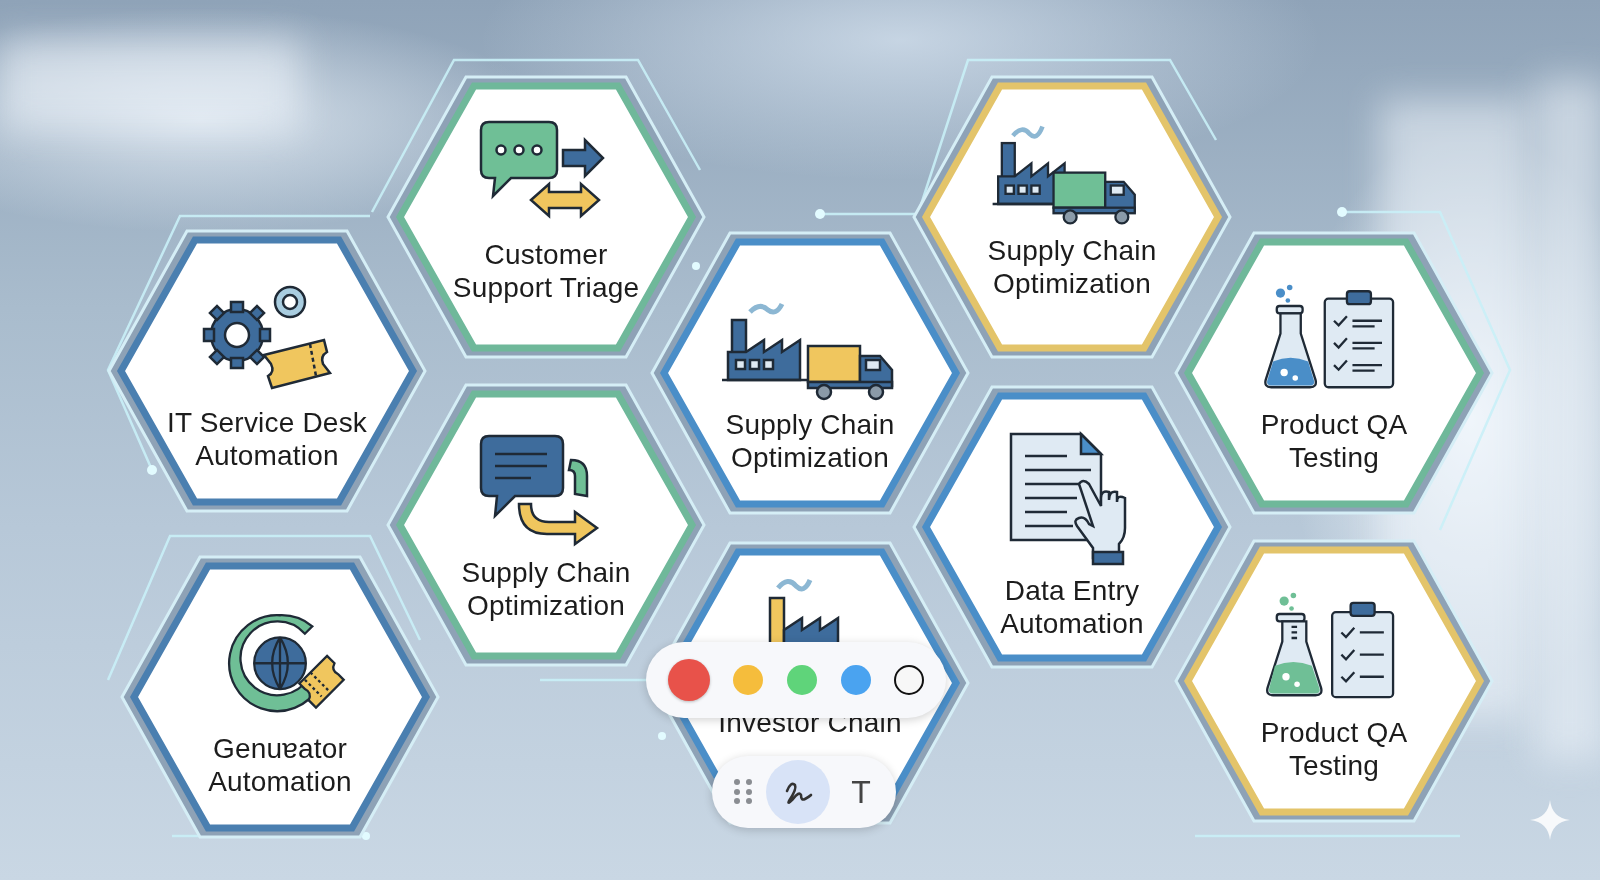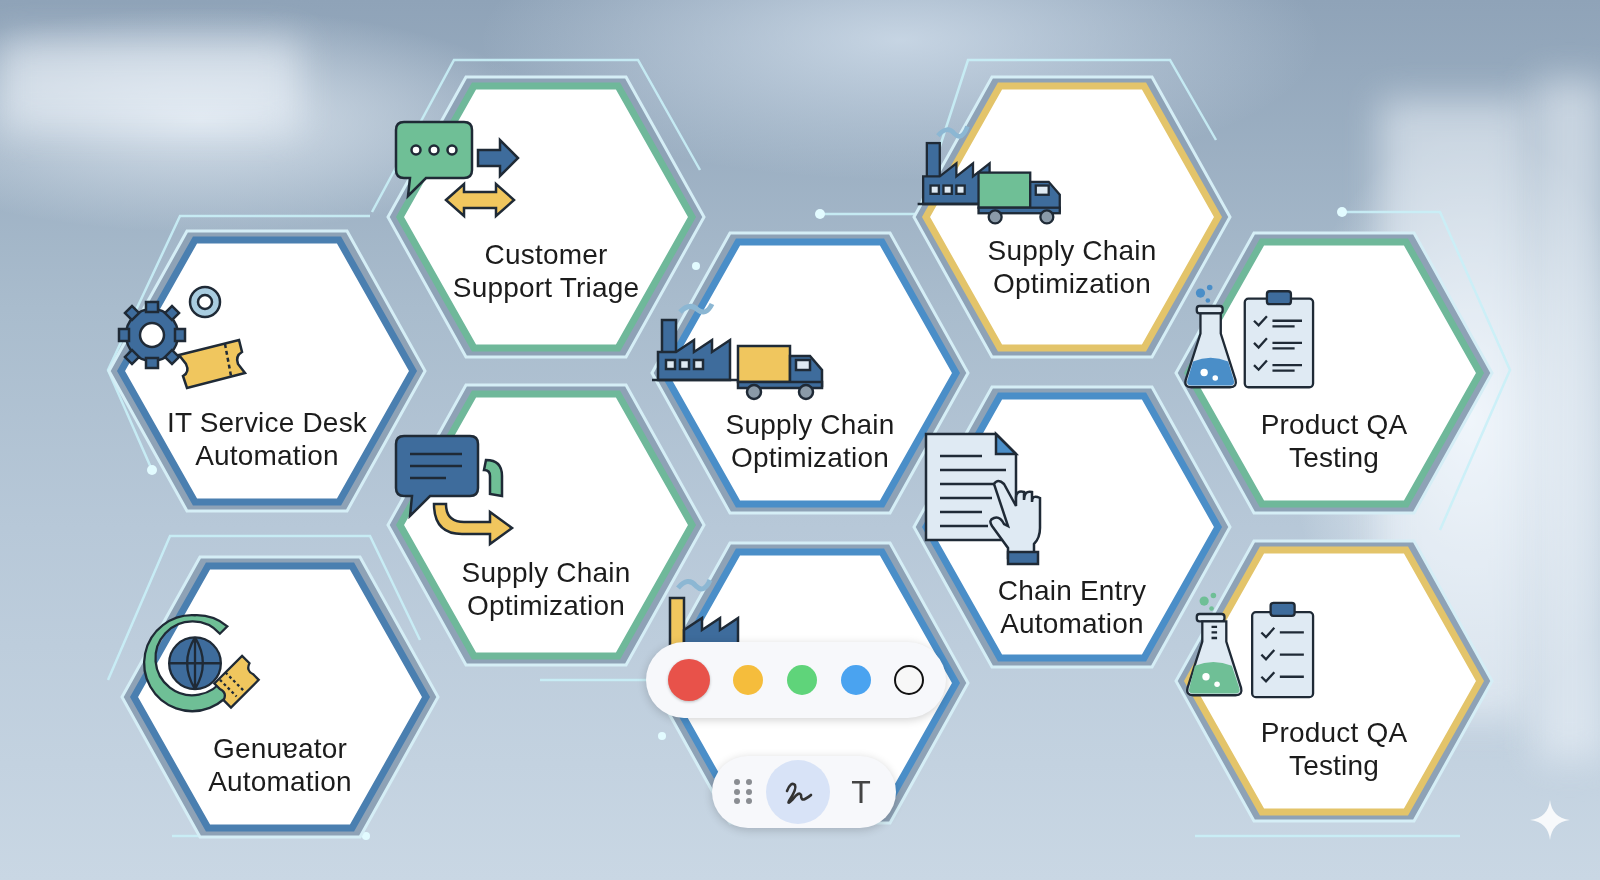--- a/index.html
+++ b/index.html
@@ -10,21 +10,21 @@
       radial-gradient(ellipse 260px 420px at 1470px 420px, rgba(245,250,255,0.9), rgba(245,250,255,0) 70%),
       radial-gradient(ellipse 500px 160px at 200px 120px, rgba(230,238,246,0.8), rgba(230,238,246,0) 70%),
       radial-gradient(ellipse 600px 200px at 900px 40px, rgba(220,232,244,0.7), rgba(220,232,244,0) 70%),
       linear-gradient(180deg, #8fa3b8 0%, #a9bccd 35%, #b7c8d8 60%, #c9d7e4 100%);
   }
   .bg-pillar { position:absolute; background:rgba(240,246,252,0.55); filter:blur(18px); }
   .hex-wrap { position:absolute; }
   .hex-wrap svg.frame { position:absolute; left:0; top:0; }
   .hex-content {
     position:absolute; left:0; top:0; width:100%; height:100%;
-    display:flex; flex-direction:column; justify-content:center;
+    display:flex; flex-direction:column; align-items:center; justify-content:center;
   }
   .hex-icon { width:150px; height:120px; margin-top:10px; }
   .hex-label {
     font-family:"Liberation Sans", sans-serif;
     font-size:28px; line-height:33px; text-align:center; color:#1c1c1c;
     margin-top:6px; white-space:pre-line; letter-spacing:0.2px;
   }
   .circuit { position:absolute; left:0; top:0; pointer-events:none; }
 
   .palette {
@@ -243,21 +243,21 @@
   <div class="hex-content" style="justify-content:flex-start;padding-top:36px;box-sizing:border-box;">
     <svg class="hex-icon" viewBox="0 0 150 140" style="height:140px">
       <g stroke="#1f2a36" stroke-width="2.5">
         <path d="M14 6 H84 L104 26 V112 H14 Z" fill="#dfeaf3"></path>
         <path d="M84 6 V26 H104 Z" fill="#4a8ec8"></path>
         <path d="M28 28 H70 M28 42 H94 M28 56 H86 M28 70 H80 M28 84 H70 M28 98 H76"></path>
         <path d="M82 56 Q86 50 92 56 L104 78 V70 Q104 62 112 64 V72 Q112 62 120 64 V74 Q120 66 128 70 V100 Q128 110 122 116 V130 H96 V120 L80 98 Q76 92 82 90 Q88 88 92 96 L96 98 Z" fill="#dfeaf3"></path>
         <rect x="96" y="124" width="30" height="12" fill="#3e6c9c"></rect>
       </g>
     </svg>
-    <div class="hex-label">Chain Entry
+    <div class="hex-label">Data Entry
 Automation</div>
   </div>
 </div>
 
 <div class="hex-wrap" style="left:120px;top:552px;width:320px;height:290px;">
   <svg class="frame" width="320" height="290">
     <polygon points="80,5 240,5 318,145 240,285 80,285 2,145" fill="#8ea2b6" stroke="#d5eef6" stroke-width="3"></polygon>
     <polygon points="88,14 232,14 306,145 232,276 88,276 14,145" fill="#fff" stroke="#4a7fb0" stroke-width="7"></polygon>
   </svg>
   <div class="hex-content">
@@ -281,20 +281,21 @@
     <polygon points="88,14 232,14 306,145 232,276 88,276 14,145" fill="#fff" stroke="#4a8ec8" stroke-width="7"></polygon>
   </svg>
   <div class="hex-content" style="justify-content:flex-start;padding-top:30px;box-sizing:border-box;">
     <svg viewBox="0 0 120 80" style="width:120px;height:80px;">
       <g stroke="#1f2a36" stroke-width="2.5">
         <path d="M28 20 Q38 8 46 18 Q54 26 60 12" fill="none" stroke="#8cb7d3" stroke-width="5"></path>
         <rect x="20" y="30" width="14" height="50" fill="#f0c65e"></rect>
         <path d="M34 80 V62 L52 50 V62 L70 50 V62 L88 50 V80 Z" fill="#3e6c9c"></path>
       </g>
     </svg>
+    <div class="hex-label" style="margin-top:58px;">Investor Chain</div>
   </div>
 </div>
 
 <div class="hex-wrap" style="left:1174px;top:536px;width:320px;height:290px;">
   <svg class="frame" width="320" height="290">
     <polygon points="80,5 240,5 318,145 240,285 80,285 2,145" fill="#8ea2b6" stroke="#d5eef6" stroke-width="3"></polygon>
     <polygon points="88,14 232,14 306,145 232,276 88,276 14,145" fill="#fff" stroke="#e3c46a" stroke-width="7"></polygon>
   </svg>
   <div class="hex-content">
     <svg class="hex-icon" viewBox="0 0 160 130" style="width:160px">

